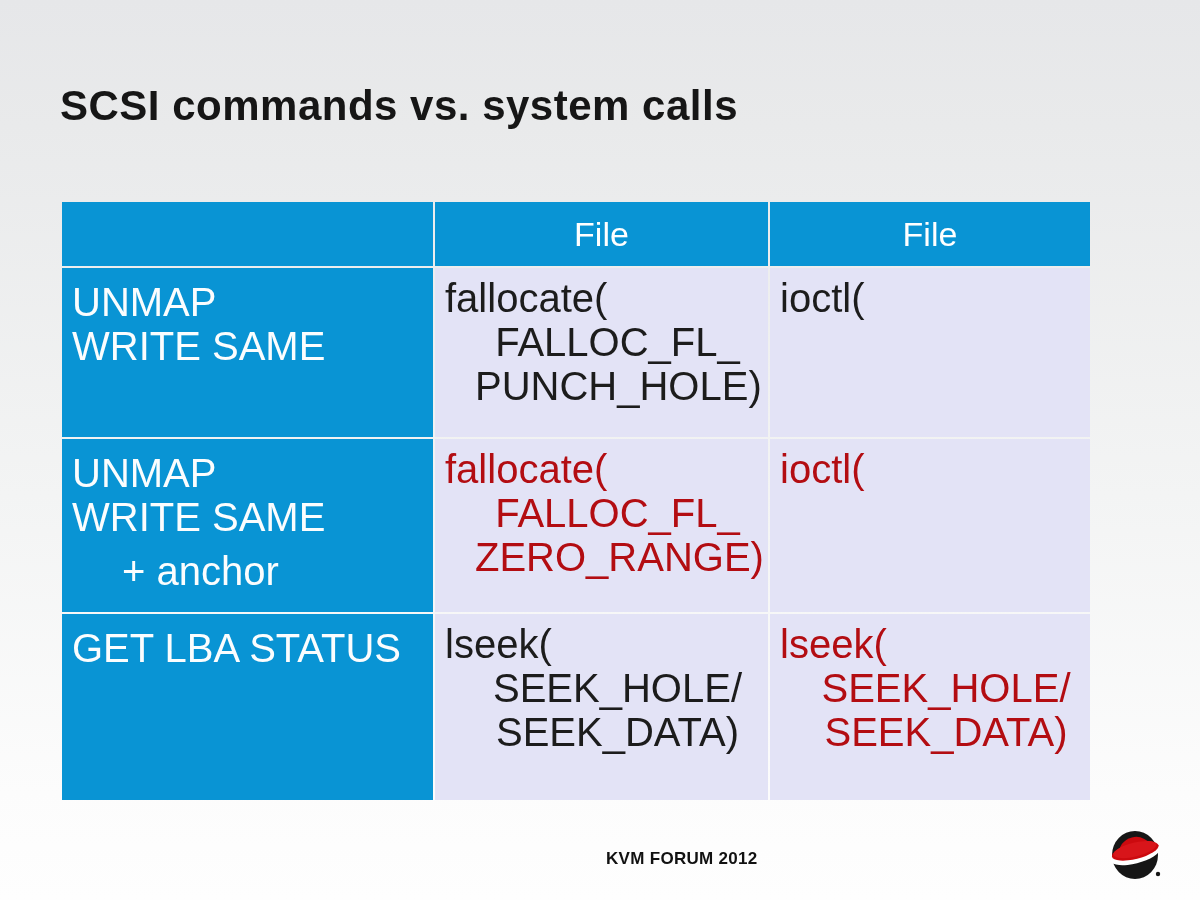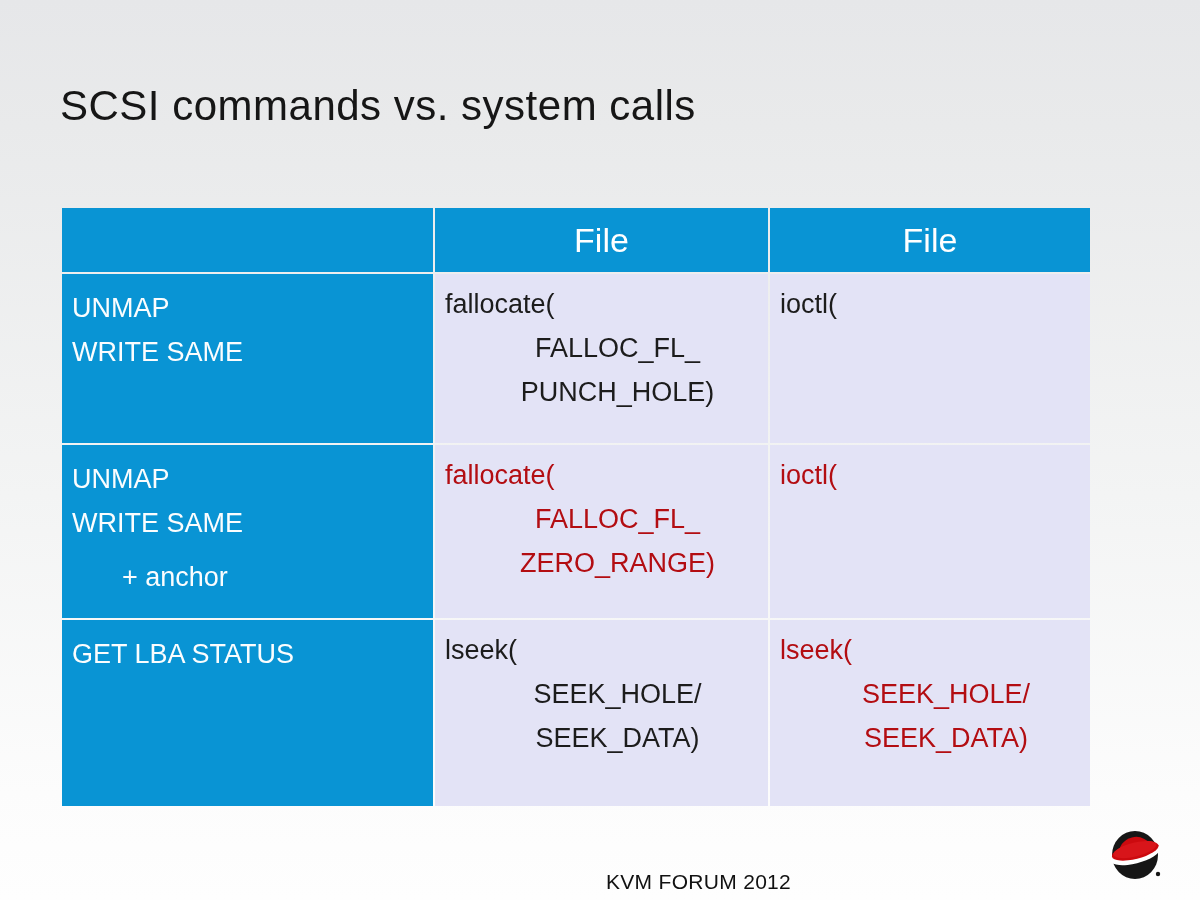--- a/index.html
+++ b/index.html
@@ -11,35 +11,35 @@
   .slide {
     position: relative;
     width: 1200px; height: 900px;
     background: linear-gradient(180deg, #e6e7e9 0%, #e9eaeb 14%, #f3f4f4 55%, #fcfcfc 88%, #fefefe 100%);
   }
   .title {
     position: absolute;
     left: 60px; top: 82px;
     margin: 0;
     font-size: 42px;
-    font-weight: normal;
+    font-weight: bold;
     color: #161616;
     letter-spacing: 0.5px;
   }
   .scsi-table {
     position: absolute;
-    left: 62px; top: 208px;
+    left: 62px; top: 202px;
     width: 1028px; height: 598px;
     display: grid;
     grid-template-columns: 371px 333px 320px;
     grid-template-rows: 64px 169px 173px 186px;
     gap: 2px;
   }
   .cell {
-    font-size: 27px;
+    font-size: 40px;
     line-height: 44px;
     overflow: hidden;
   }
   .hcell {
     background: var(--header-blue);
     color: #ffffff;
     display: flex;
     align-items: center;
     justify-content: center;
     font-size: 34px;
@@ -54,25 +54,24 @@
     color: #1c1c1c;
     padding: 8px 8px 0 10px;
   }
   .line { white-space: nowrap; }
   .line.red { color: var(--accent-red); }
   .data-cell .line.indent { padding-left: 30px; text-align: center; }
   .label-cell .line.indent { padding-left: 50px; margin-top: 10px; }
   .footer {
     position: absolute;
     left: 606px; top: 849px;
-    font-size: 21px;
-    font-weight: normal;
+    font-size: 17px;
+    font-weight: bold;
     color: #111111;
     letter-spacing: 0.3px;
-    margin-top: 21px;
   }
   .logo {
     position: absolute;
     left: 1106px; top: 823px;
     width: 60px; height: 62px;
   }
 </style>
 </head>
 <body>
 

